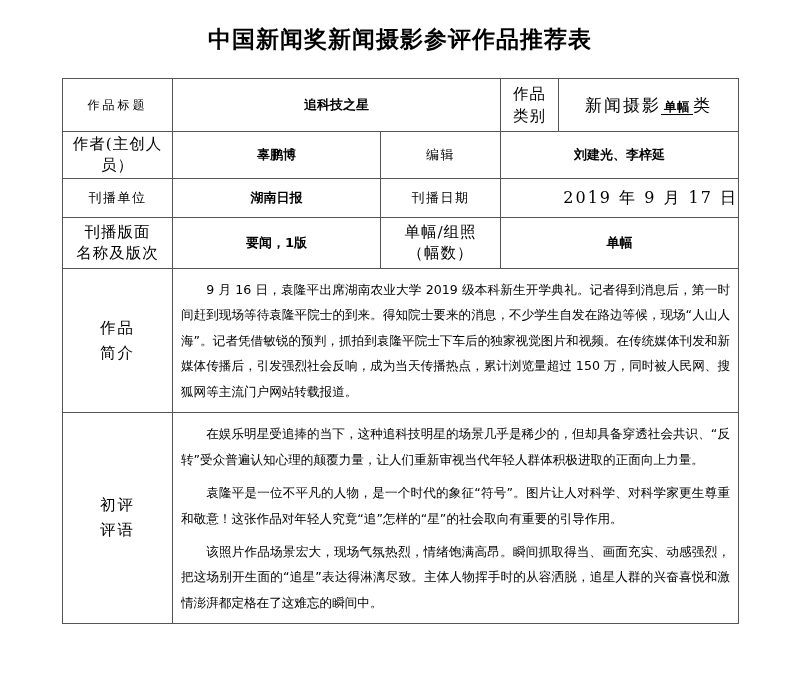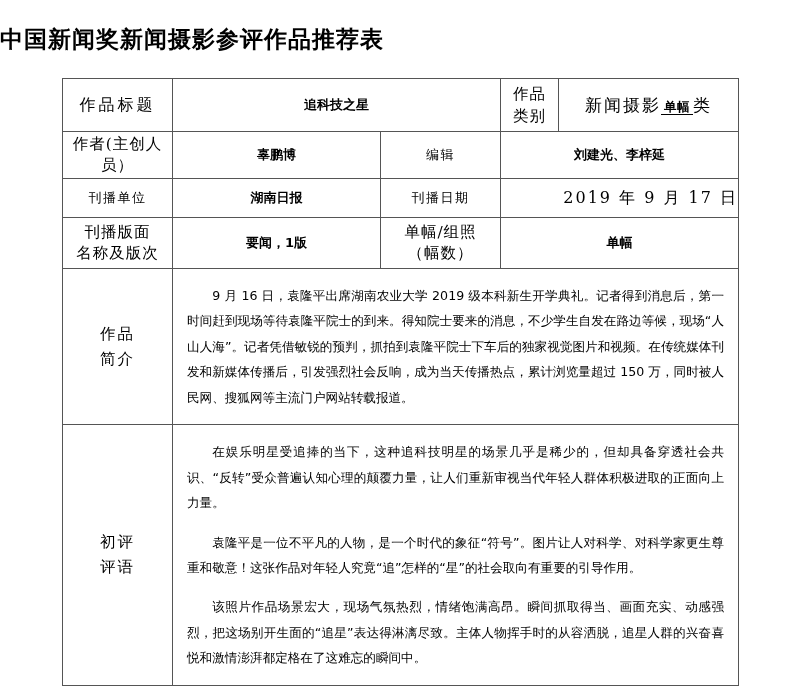--- a/index.html
+++ b/index.html
@@ -18,21 +18,21 @@
     position: relative;
     width: 800px;
     height: 693px;
     background: #ffffff;
   }
   .doc-title {
     position: absolute;
     top: 24px;
     left: 0;
     width: 800px;
-    text-align: left;
+    text-align: center;
     font-family: Liberation Sans, sans-serif;
     font-size: 23px;
     font-weight: bold;
     letter-spacing: 1px;
     color: #000000;
   }
   table.form {
     position: absolute;
     top: 78px;
     left: 62px;
@@ -101,24 +101,24 @@
   .body-cell {
     padding: 9px 11px 10px 11px;
     font-family: "DejaVu Sans", "Liberation Sans", sans-serif;
     font-size: 12.6px;
     line-height: 2.02;
     text-align: justify;
     text-justify: inter-ideograph;
     color: #000000;
   }
   .body-cell p {
-    margin: 14px;
+    margin: 8px;
     text-indent: 2em;
   }
-  .hdr-cell-title { font-size: 16px; letter-spacing: 3px; }
+  .hdr-cell-title { font-size: 12px; letter-spacing: 3px; }
   .r2 { line-height: 1.35; margin-top: 38px; }
 </style>
 </head>
 <body>
 
 <div class="page">
 
   <div class="doc-title">中国新闻奖新闻摄影参评作品推荐表</div>
 
   <table class="form">

